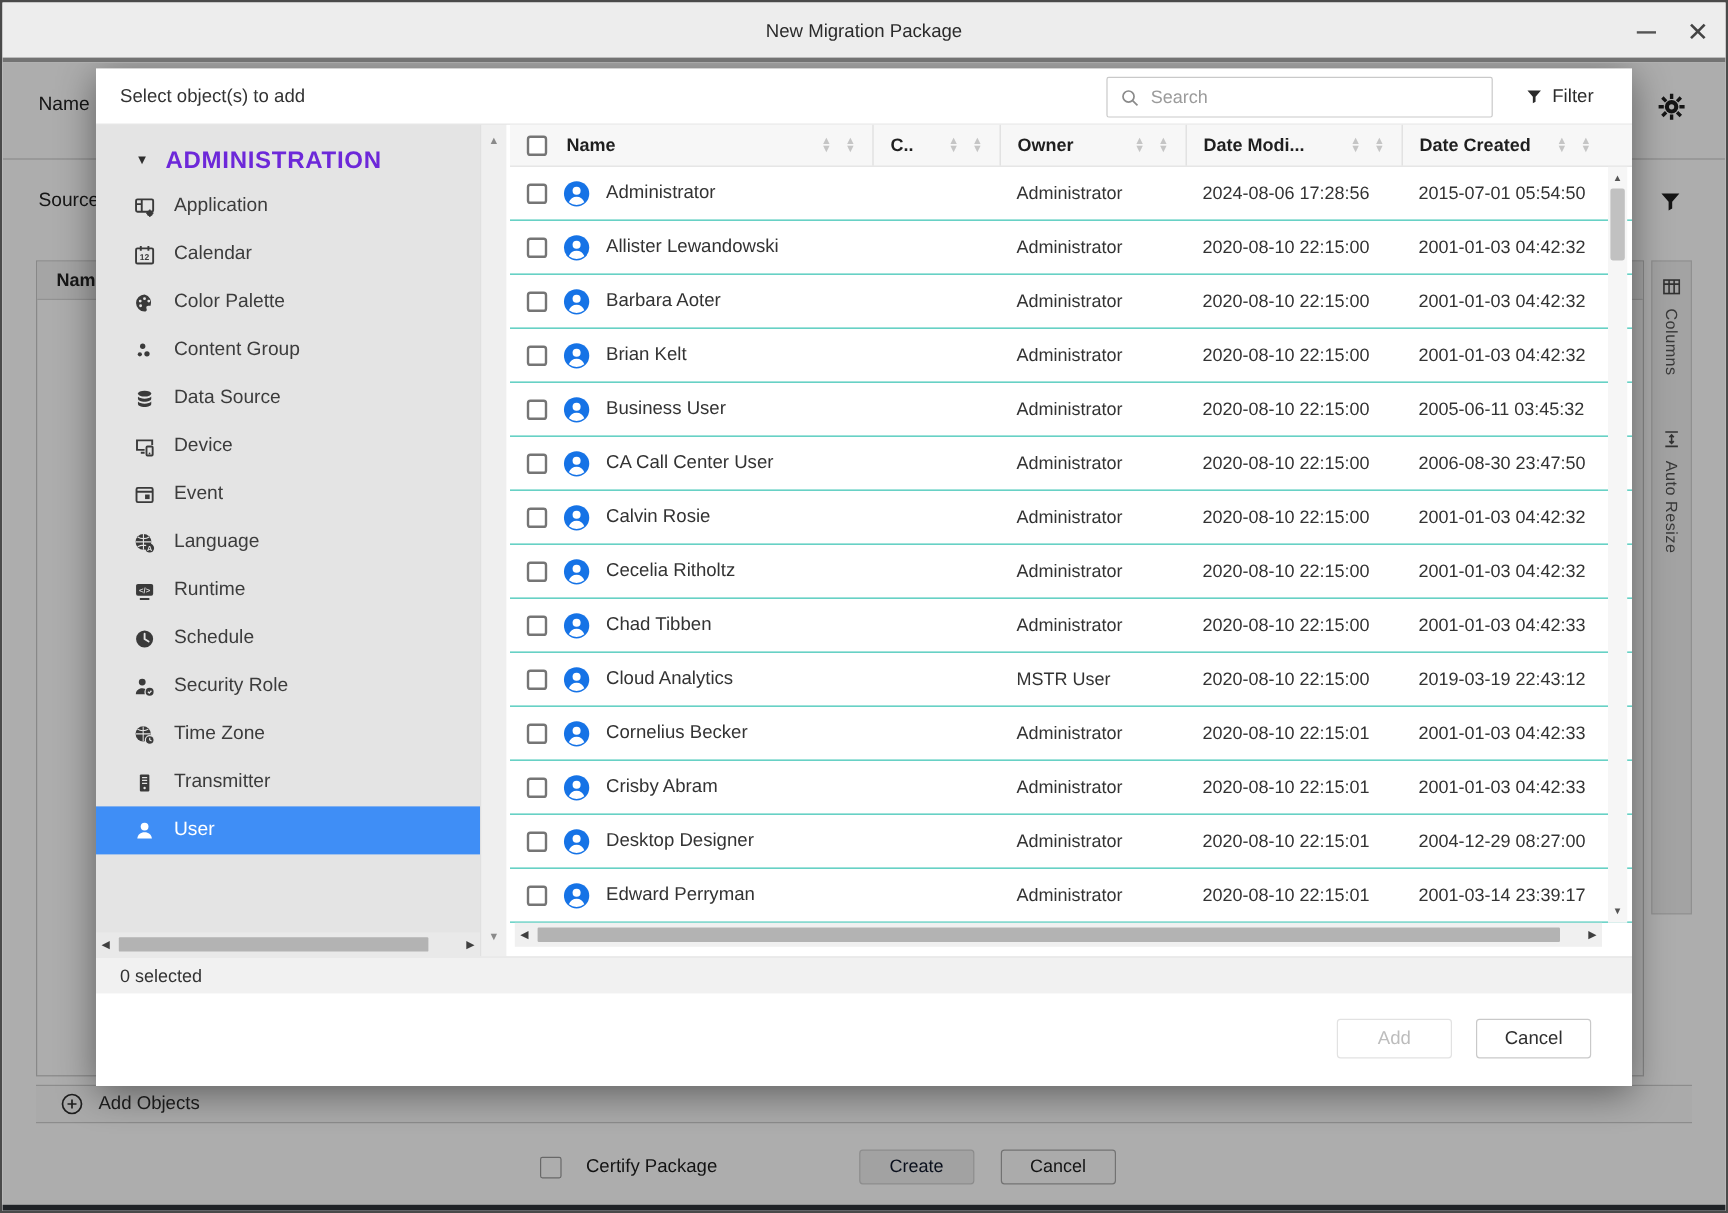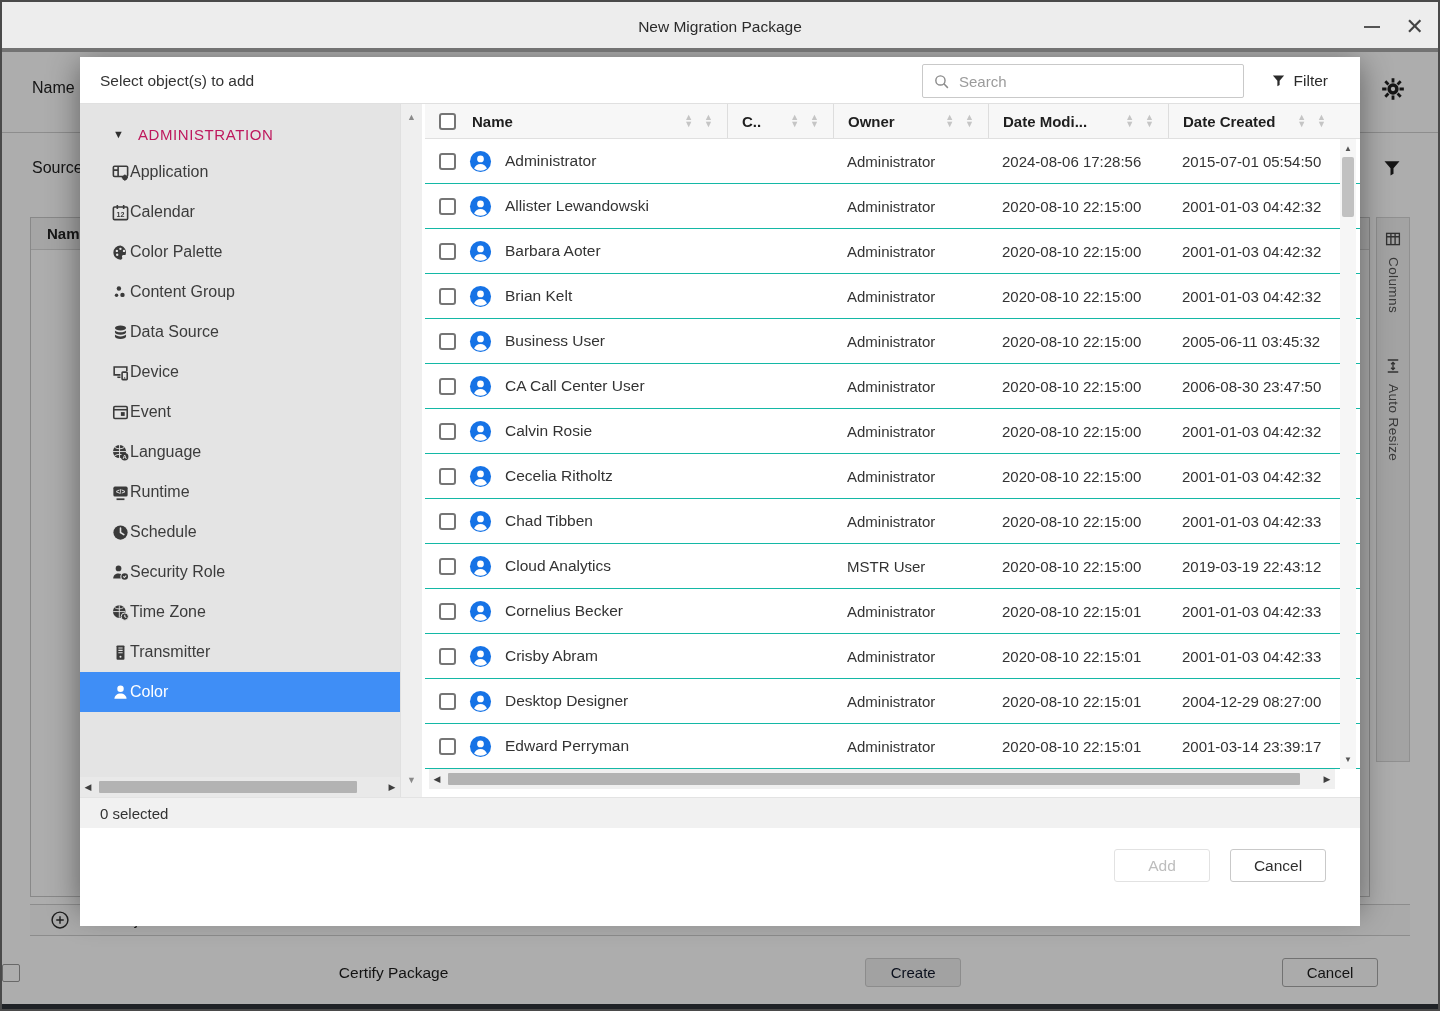--- a/index.html
+++ b/index.html
@@ -28,21 +28,21 @@
          border:1px solid #d5d5d5;display:flex;flex-direction:column;align-items:center;padding-top:12px}
   .vtab{display:flex;flex-direction:column;align-items:center;gap:9px;color:#4a4a4a;cursor:pointer}
   .vtab + .vtab{margin-top:44px}
   .vtab .vicon{width:18px;height:18px}
   .vtab .vtext{writing-mode:vertical-rl;font-size:13.5px;letter-spacing:.4px;color:#555}
   .add-objects{position:absolute;left:28px;right:28px;top:852px;height:32px;background:#fbfbfb;
                border-top:1px solid #cfcfcf;border-bottom:1px solid #cfcfcf;
                display:flex;align-items:center;gap:12px;padding-left:20px;font-size:15.5px;color:#2d2d2d}
   .circle-plus{width:20px;height:20px}
   .bg-bottom{position:absolute;left:0;right:0;top:885px;height:71px;display:flex;align-items:center;
-             justify-content:space-between;gap:0;padding-right:60px}
+             justify-content:center;gap:0;padding-right:60px}
   .bg-check{width:18px;height:18px;border:1.5px solid #9a9a9a;border-radius:2px;background:#fff}
   .bg-certify{font-size:15.5px;color:#1d1d1d;margin:0 118px 0 20px}
   .bg-btn{height:29px;min-width:96px;border-radius:3px;font-size:15px;display:flex;
           align-items:center;justify-content:center;padding:0 18px}
   .bg-btn.create{background:#efefef;border:1px solid #cfcfcf;color:#0f172a;margin-right:22px}
   .bg-btn.cancel{background:#fdfdfd;border:1px solid #a9a9a9;color:#1d1d1d}
   .bottom-strip{position:absolute;left:0;right:0;bottom:0;height:5px;background:#2e3338}
   
   .overlay{position:absolute;left:0;top:50px;right:0;bottom:0;background:rgba(0,0,0,.32);z-index:5}
   
@@ -56,22 +56,22 @@
   .search-box input{border:none;outline:none;flex:1;font-size:15px;font-family:inherit;color:#333}
   .search-box input::placeholder{color:#9b9b9b}
   .filter-btn{position:absolute;right:32px;top:0;height:47px;display:flex;align-items:center;gap:8px;
               font-size:15.5px;color:#2b2b2b;cursor:pointer}
   .filter-btn svg{width:15px;height:15px;color:#2b2b2b}
   
   .m-body{position:absolute;left:0;top:47px;width:1280px;height:693px;display:flex}
   .sidebar{width:320px;height:693px;background:#e4e4e4;position:relative;overflow:hidden}
   .side-section{display:flex;align-items:center;height:36px;margin-top:12px;gap:14px;padding-left:33px}
   .side-caret{font-size:11px;color:#2e2e2e}
-  .side-section-label{font-size:15px;font-weight:normal;color:#be185d;letter-spacing:.6px}
-  .side-item{display:flex;align-items:center;height:40px;padding-left:31px;cursor:pointer;
+  .side-section-label{font-size:20px;font-weight:bold;color:#6d28d9;letter-spacing:.6px}
+  .side-item{display:flex;align-items:center;height:40px;gap:15px;padding-left:31px;cursor:pointer;
              font-size:16px;color:#3c3c3c}
   .side-item .side-icon{width:19px;height:19px;color:#3a3a3a;flex:none;display:flex}
   .side-item .side-icon svg{width:100%;height:100%}
   .side-item.selected{background:#3f8ef6;color:#fff}
   .side-item.selected .side-icon{color:#fff}
   .side-hscroll{position:absolute;left:0;bottom:0;width:320px;height:20px;background:#e9e9e9;
                 display:flex;align-items:center}
   .sb-arrow{font-size:9px;color:#3f3f3f;width:16px;text-align:center;flex:none}
   .side-hscroll .thumb{height:12px;background:#b3b3b3;border-radius:1px;width:258px;margin-left:3px}
   .side-hscroll .gap{flex:1}
@@ -103,21 +103,21 @@
   .t-vscroll .up{position:absolute;top:5px;left:0;right:0;text-align:center;font-size:8px;color:#555}
   .t-vscroll .down{position:absolute;bottom:5px;left:0;right:0;text-align:center;font-size:8px;color:#555}
   .t-vscroll .thumb{position:absolute;left:2px;right:2px;top:18px;height:60px;background:#c1c1c1;border-radius:2px}
   .t-hscroll{position:absolute;left:4px;top:665px;width:906px;height:20px;background:#f0f0f0;
              display:flex;align-items:center}
   .t-hscroll .thumb{height:12px;background:#b3b3b3;border-radius:1px;width:852px;margin-left:3px}
   .t-hscroll .gap{flex:1}
   
   .status-bar{position:absolute;left:0;top:740px;width:1280px;height:31px;background:#f1f1f1;
               border-top:1px solid #e3e3e3;font-size:15px;color:#333;line-height:31px;padding-left:20px}
-  .m-footer{position:absolute;left:0;top:771px;width:1280px;height:98px;background:#fff;
+  .m-footer{position:absolute;left:0;top:771px;width:1280px;height:77px;background:#fff;
             display:flex;justify-content:flex-end;align-items:flex-start;gap:20px;padding:21px 34px 0 0}
   .m-btn{width:96px;height:33px;border-radius:3px;background:#fff;font-size:15.5px;
          display:flex;align-items:center;justify-content:center;font-family:inherit;cursor:pointer}
   .m-btn.add{border:1px solid #e2e2e2;color:#bdbdbd}
   .m-btn.cancel{border:1px solid #c9c9c9;color:#2f2f2f}
 </style>
 </head>
 <body>
 
 <div class="stage">
@@ -363,21 +363,21 @@
             <span class="side-label">Transmitter</span>
           </div>
 
           <div class="side-item selected">
             <span class="side-icon">
               <svg viewBox="0 0 24 24" fill="currentColor">
                 <circle cx="12" cy="7.3" r="4.1"></circle>
                 <path d="M4.3 20c.4-4 3.5-6.6 7.7-6.6s7.3 2.6 7.7 6.6z"></path>
               </svg>
             </span>
-            <span class="side-label">Color</span>
+            <span class="side-label">User</span>
           </div>
 
 
         <div class="side-hscroll">
           <span class="sb-arrow">◀</span>
           <span class="thumb"></span>
           <span class="gap"></span>
           <span class="sb-arrow">▶</span>
         </div>
       </div>

